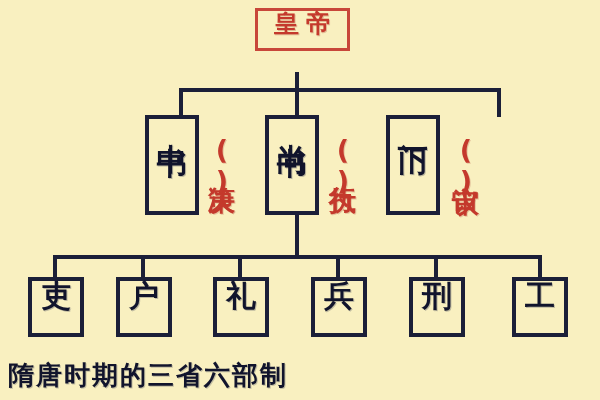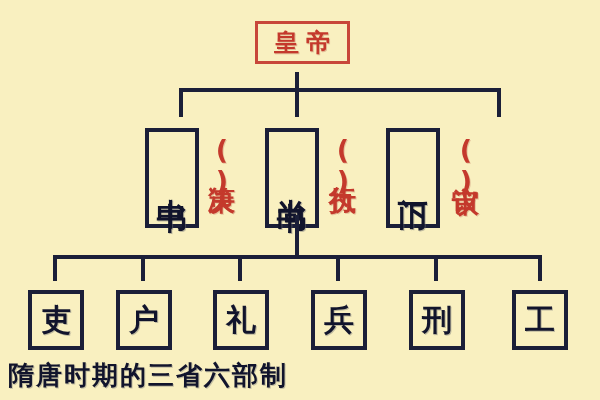--- a/index.html
+++ b/index.html
@@ -17,24 +17,23 @@
     position: relative;
     width: 600px;
     height: 400px;
   }
 
   
   .node {
     position: absolute;
     box-sizing: border-box;
     display: flex;
-    align-items: center;
+    align-items: flex-start;
     justify-content: center;
     background: transparent;
-    margin-top: 13px;
   }
   .line {
     position: absolute;
     background: #1b1f38;
   }
 
   
   .emperor-box {
     left: 255px;
     top: 8px;

